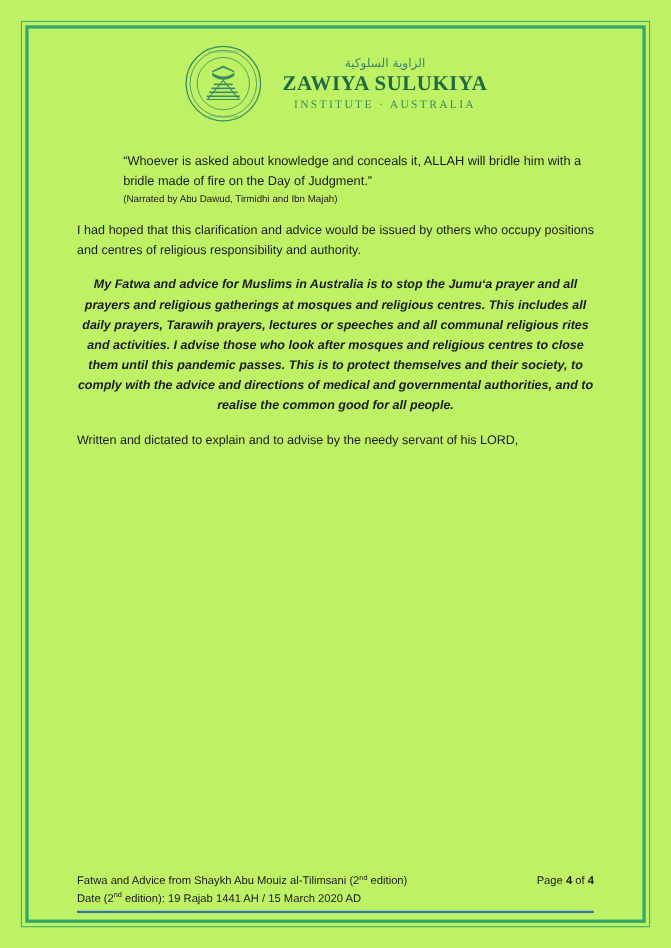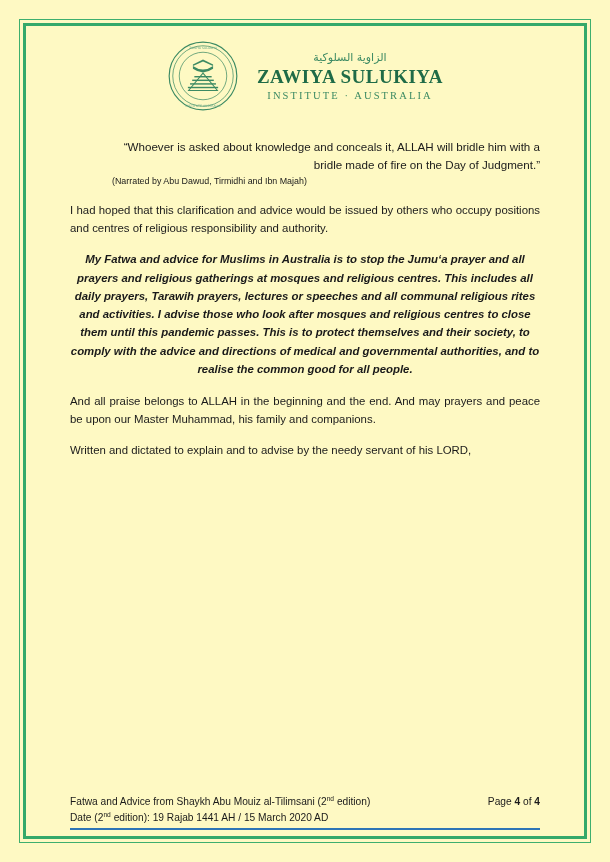--- a/index.html
+++ b/index.html
@@ -8,21 +8,21 @@
     background: #ffffff;
   }
   body {
     font-family: "Liberation Sans", sans-serif;
     color: #1a1a1a;
   }
   #page {
     position: relative;
     width: 610px;
     height: 862px;
-    background: #fef9c3;
+    background: #bef264;
     overflow: hidden;
     box-sizing: border-box;
   }
   
   .border-outer {
     position: absolute;
     left: 19px;
     top: 19px;
     right: 19px;
     bottom: 19px;
@@ -96,21 +96,21 @@
     margin: 0 0 13px 0;
   }
   .quote-block {
     margin: 0 0 13px 0;
     padding-left: 42px;
   }
   .quote-text {
     font-size: 11.6px;
     line-height: 1.55;
     margin: 0;
-    text-align: right;
+    text-align: left;
   }
   .quote-source {
     font-size: 8.9px;
     line-height: 1.5;
     margin: 1px 0 0 0;
   }
   p.fatwa {
     font-size: 11.4px;
     line-height: 1.6;
     font-weight: bold;
@@ -206,21 +206,20 @@
 
     <div class="quote-block">
       <p class="quote-text">“Whoever is asked about knowledge and conceals it, ALLAH will bridle him with a bridle made of fire on the Day of Judgment.”</p>
       <p class="quote-source">(Narrated by Abu Dawud, Tirmidhi and Ibn Majah)</p>
     </div>
 
     <p class="body">I had hoped that this clarification and advice would be issued by others who occupy positions and centres of religious responsibility and authority.</p>
 
     <p class="fatwa">My Fatwa and advice for Muslims in Australia is to stop the Jumu‘a prayer and all prayers and religious gatherings at mosques and religious centres. This includes all daily prayers, Tarawih prayers, lectures or speeches and all communal religious rites and activities. I advise those who look after mosques and religious centres to close them until this pandemic passes. This is to protect themselves and their society, to comply with the advice and directions of medical and governmental authorities, and to realise the common good for all people.</p>
 
-    <p class="body">And all praise belongs to ALLAH in the beginning and the end. And may prayers and peace be upon our Master Muhammad, his family and companions.</p>
 
     <p class="signature"><span>Written and dictated to explain and to advise by the needy servant of his LORD,</span><br></p>
 
 
   </div>
 
   <div class="footer">
     <div class="footer-row">
       <div class="footer-left"><span>Fatwa and Advice from Shaykh Abu Mouiz al-Tilimsani (2</span><sup>nd</sup><span> edition)</span></div>
       <div class="footer-right"><span>Page </span><b>4</b><span> of </span><b>4</b></div>

